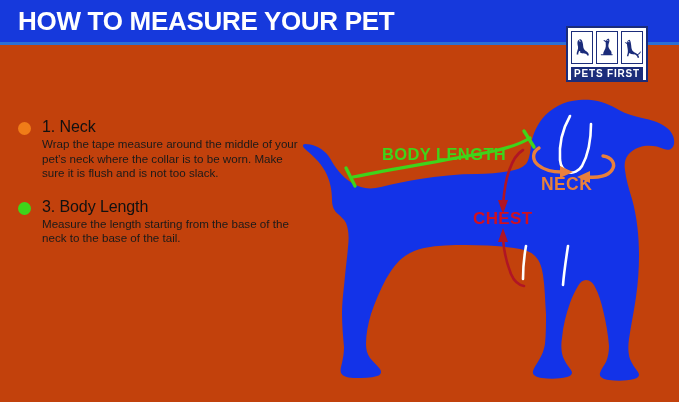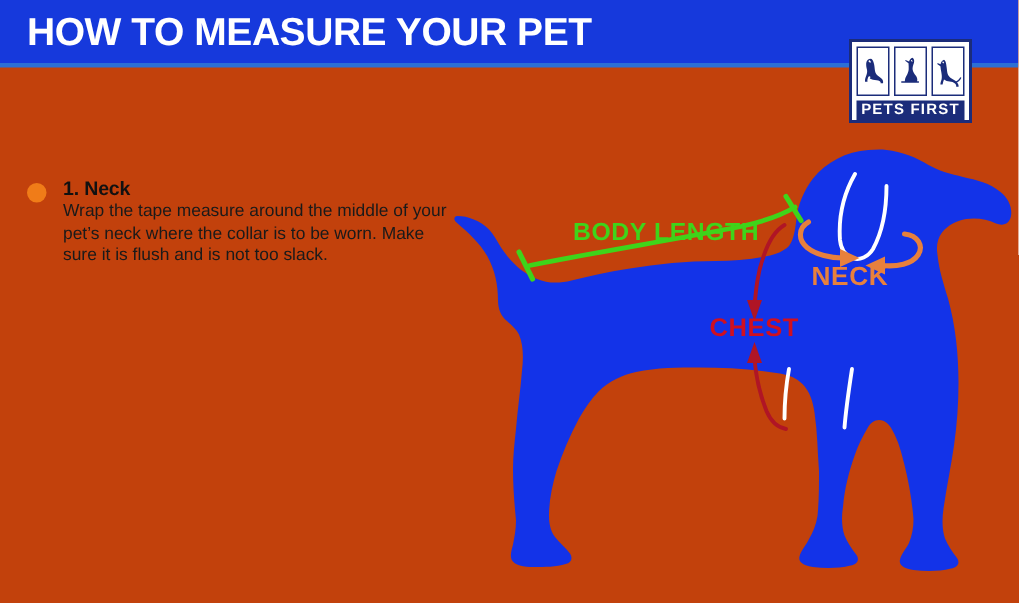--- a/index.html
+++ b/index.html
@@ -96,22 +96,22 @@
   .step { position: relative; padding-left: 24px; margin-bottom: 17px; }
   .step-dot {
     position: absolute;
     left: 0;
     top: 4px;
     width: 13px;
     height: 13px;
     border-radius: 50%;
   }
   .step-title {
-    font-size: 13px;
-    font-weight: bold;
+    font-size: 16px;
+    font-weight: normal;
     color: #111111;
     margin-bottom: 1px;
     letter-spacing: -0.1px;
   }
   .step-body {
     font-size: 11.6px;
     line-height: 14.6px;
     color: #1a1a1a;
   }
   
@@ -162,20 +162,25 @@
   </div>
 
   <div id="intro">
   </div>
 
   <div id="steps">
     <div class="step">
       <div class="step-dot" style="background:#f07c18"></div>
       <div class="step-title">1. Neck</div>
       <div class="step-body">Wrap the tape measure around the middle of your pet’s neck where the collar is to be worn. Make sure it is flush and is not too slack.</div>
+    </div>
+    <div class="step">
+      <div class="step-dot" style="background:#3fd41a"></div>
+      <div class="step-title">3. Body Length</div>
+      <div class="step-body">Measure the length starting from the base of the neck to the base of the tail.</div>
     </div>
   </div>
 
   <div id="diagram">
     <svg width="381" height="296" viewBox="0 0 381 296" xmlns="http://www.w3.org/2000/svg">
 
       <g>
         <path fill="#1333e8" d="
           M 281 6
           C 266 7 253 14 244 25

